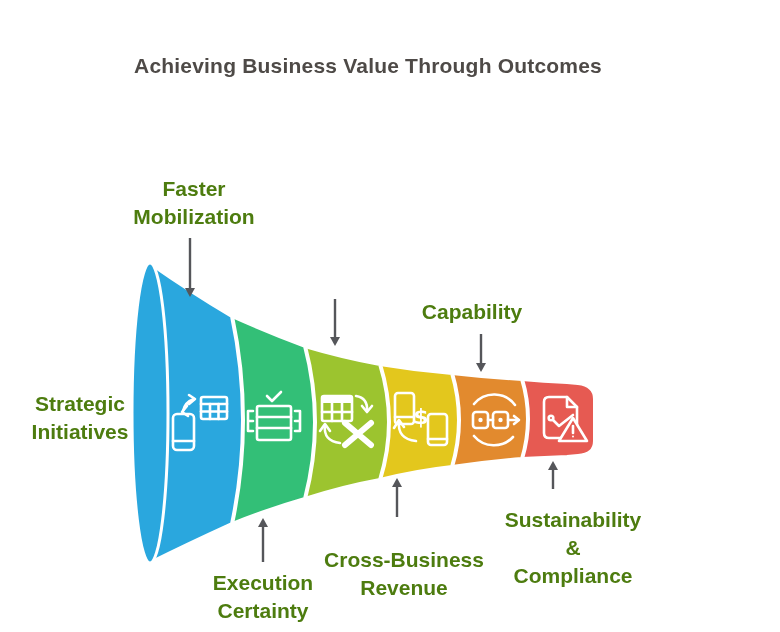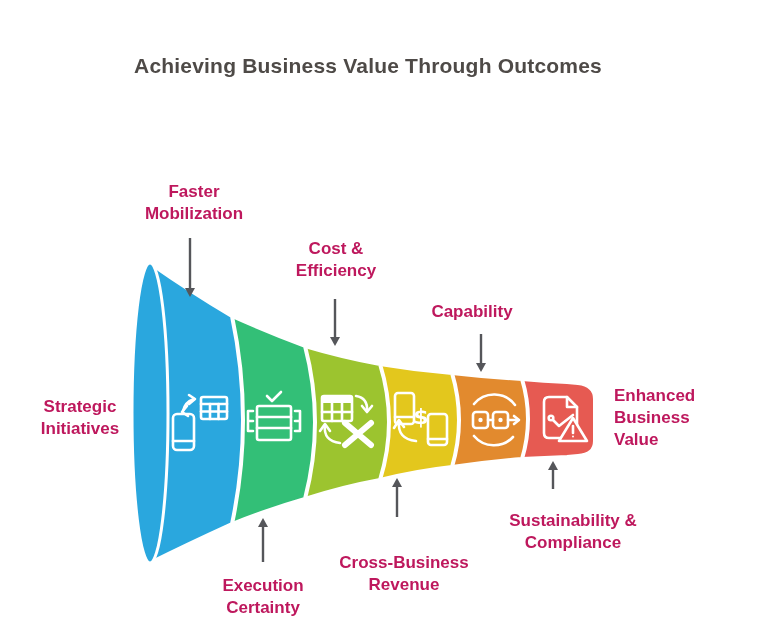--- a/index.html
+++ b/index.html
@@ -6,21 +6,21 @@
   #stage{
     position:relative;width:712px;height:632px;background:#fff;overflow:hidden;
     font-family:"Liberation Sans","DejaVu Sans",sans-serif;
   }
   .title{
     position:absolute;left:368px;top:66px;transform:translate(-50%,-50%);
     font-size:21px;font-weight:bold;color:#4E4A47;white-space:nowrap;letter-spacing:.2px;
   }
   .lbl{
     position:absolute;transform:translate(-50%,-50%);
-    font-size:17px;font-weight:bold;line-height:22px;color:#be185d;
+    font-size:21px;font-weight:bold;line-height:28px;color:#4d7c0f;
     text-align:center;white-space:pre-line;
   }
   .lbl.left-align{text-align:left;transform:translate(0,-50%);}
   svg{position:absolute;left:0;top:0;}
   .seg{stroke:#fff;stroke-width:4;stroke-linejoin:round;}
   .ic{fill:none;stroke:#fff;stroke-width:2.6;stroke-linecap:round;stroke-linejoin:round;}
   .arrow-line{stroke-width:2.4;fill:none;}
 </style>
 </head>
 <body>
@@ -145,27 +145,23 @@
       <polygon points="397,478 392,487 402,487" fill="#55565A"></polygon>
     </g>
     <g>
       <line class="arrow-line" x1="553" y1="489" x2="553" y2="469" stroke="#55565A"></line>
       <polygon points="553,461 548,470 558,470" fill="#55565A"></polygon>
     </g>
   </svg>
 
   <div class="lbl" style="left:194px;top:203px;">Faster
 Mobilization</div>
-  <div class="lbl" style="left:336px;top:260px;">Cost &amp;
-Efficiency</div>
   <div class="lbl" style="left:472px;top:312px;">Capability</div>
   <div class="lbl" style="left:263px;top:597px;">Execution
 Certainty</div>
   <div class="lbl" style="left:404px;top:574px;">Cross-Business
 Revenue</div>
-  <div class="lbl" style="left:553px;top:532px;margin-left:20px;">Sustainability &amp;
+  <div class="lbl" style="left:553px;top:548px;margin-left:20px;">Sustainability &amp;
 Compliance</div>
   <div class="lbl" style="left:80px;top:418px;">Strategic
 Initiatives</div>
-  <div class="lbl left-align" style="left:614px;top:418px;">Enhanced
-Business Value</div>
 
 </div>
 
 </body></html>

